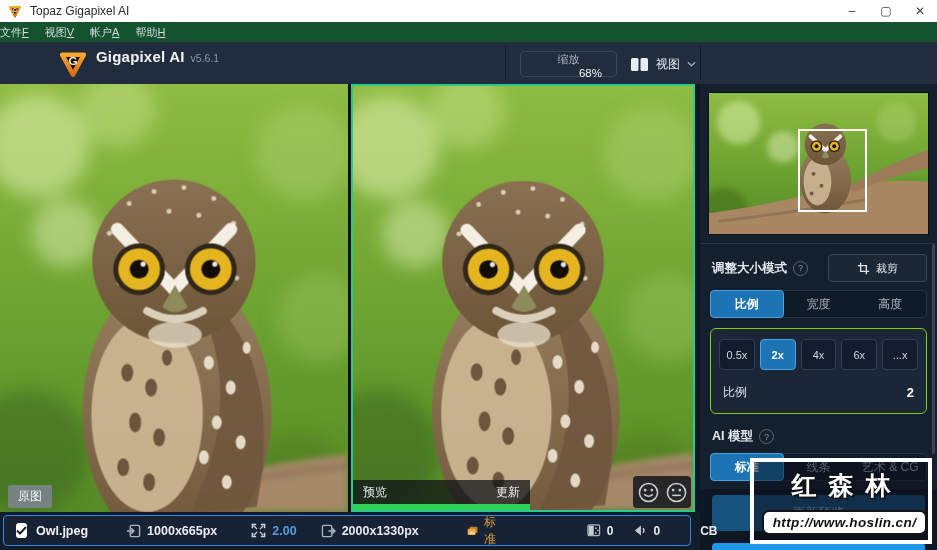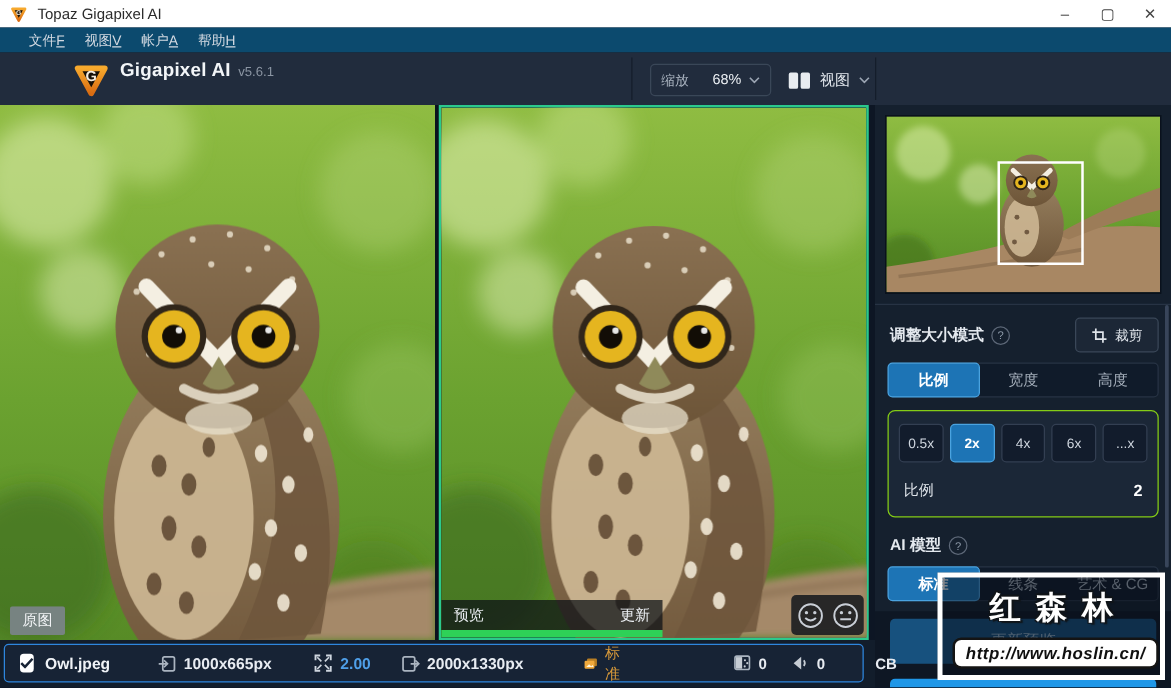--- a/index.html
+++ b/index.html
@@ -8,34 +8,34 @@
        -webkit-font-smoothing:antialiased;}
   
   .titlebar{position:absolute;left:0;top:0;width:937px;height:22px;background:#ffffff;
             display:flex;align-items:center;}
   .titlebar .tlogo{width:14px;height:14px;margin:0 8px 0 8px;}
   .titlebar .ttext{font-size:12px;color:#2b2b2b;}
   .wincontrols{margin-left:auto;display:flex;height:22px;}
   .wbtn{width:34px;height:22px;display:flex;align-items:center;justify-content:center;
         color:#444;font-size:12px;line-height:1;}
   
-  .menubar{position:absolute;left:0;top:22px;width:937px;height:20px;background:#0c4a6e;
-           display:flex;align-items:center;padding-left:23px;box-sizing:border-box;gap:16px;}
+  .menubar{position:absolute;left:0;top:22px;width:937px;height:20px;background:#14532d;
+           display:flex;align-items:center;padding-left:0;box-sizing:border-box;gap:16px;}
   .mitem{font-size:11px;color:#d4dae2;cursor:default;}
   .mitem .hot{text-decoration:underline;}
   
   .header{position:absolute;left:0;top:42px;width:937px;height:42px;background:#212c3d;
           display:flex;align-items:center;padding-left:48px;}
   .hsep{position:absolute;top:4px;width:1px;height:34px;background:#141d2b;}
   .brand{display:flex;align-items:baseline;margin-left:10px;}
   .brand .blogo{width:30px;height:30px;align-self:center;margin-right:8px;}
   .appname{font-size:15px;font-weight:bold;color:#f2f5f8;letter-spacing:.2px;}
   .version{font-size:10.5px;color:#8b95a3;margin-left:6px;}
   .zoombtn{position:absolute;left:520px;top:9px;width:97px;height:26px;border:1px solid #3a4758;
-           border-radius:4px;display:flex;align-items:center;padding:0 8px;box-sizing:border-box;}
+           border-radius:4px;display:flex;align-items:center;padding:0 8px;box-sizing:border-box;flex-direction:column;}
   .zoombtn .zlabel{font-size:11px;color:#aab4c0;}
   .zoombtn .zval{font-size:11.5px;color:#eef2f6;margin-left:auto;margin-right:6px;}
   .viewbtn{position:absolute;left:630px;top:9px;height:26px;display:flex;align-items:center;gap:7px;}
   .viewbtn .vlabel{font-size:12px;color:#e4e9ef;}
   .chev{width:9px;height:6px;}
   
   .viewer{position:absolute;left:0;top:84px;width:568px;height:428px;background:#0a121e;}
   .pane{position:absolute;top:0;height:428px;overflow:hidden;}
   .pane-left{left:0;width:348px;}
   .pane-right{left:351px;width:344px;border:2px solid #2bc98c;box-sizing:border-box;}
@@ -58,21 +58,21 @@
              border:1px solid #0a111c;box-sizing:border-box;overflow:hidden;}
   .thumbwrap svg{display:block;width:100%;height:100%;}
   .viewrect{position:absolute;left:89px;top:36px;width:69px;height:83px;border:2px solid #ffffff;
             box-sizing:border-box;}
   .sbdivider{border-top:1px solid #273344;margin-top:5px;}
   .sectionrow{display:flex;align-items:center;padding:10px 10px 8px 12px;}
   .sectiontitle{font-size:12.5px;font-weight:bold;color:#e3e8ee;}
   .helpicon{width:13px;height:13px;border-radius:50%;border:1px solid #5d6878;color:#8d99a8;
             font-size:9px;display:flex;align-items:center;justify-content:center;margin-left:6px;}
   .cropbtn{margin-left:auto;height:26px;border:1px solid #3a4758;border-radius:4px;background:#1c2736;
-           display:flex;align-items:center;gap:6px;padding:0 12px;}
+           display:flex;align-items:center;gap:6px;padding:0 28px;}
   .cropbtn span{font-size:11px;color:#dfe4ea;}
   .tabbar{display:flex;margin:0 10px;background:#101b2a;border:1px solid #273344;border-radius:4px;height:26px;}
   .tab{flex:1;display:flex;align-items:center;justify-content:center;font-size:12px;color:#a7b1bd;
        border-radius:4px;}
   .tab.active{background:#1d74b5;border:1px solid #4aa3e0;color:#fff;font-weight:bold;margin:-1px;}
   .card{margin:10px 10px 0;background:#1b2737;border:1px solid #84cc16;border-radius:6px;
         padding:10px 8px 8px;box-sizing:border-box;}
   .scalerow{display:flex;gap:5px;}
   .scalebtn{flex:1;height:29px;background:#121c2c;border:1px solid #333f52;border-radius:4px;
             display:flex;align-items:center;justify-content:center;font-size:11px;color:#cfd6df;}

